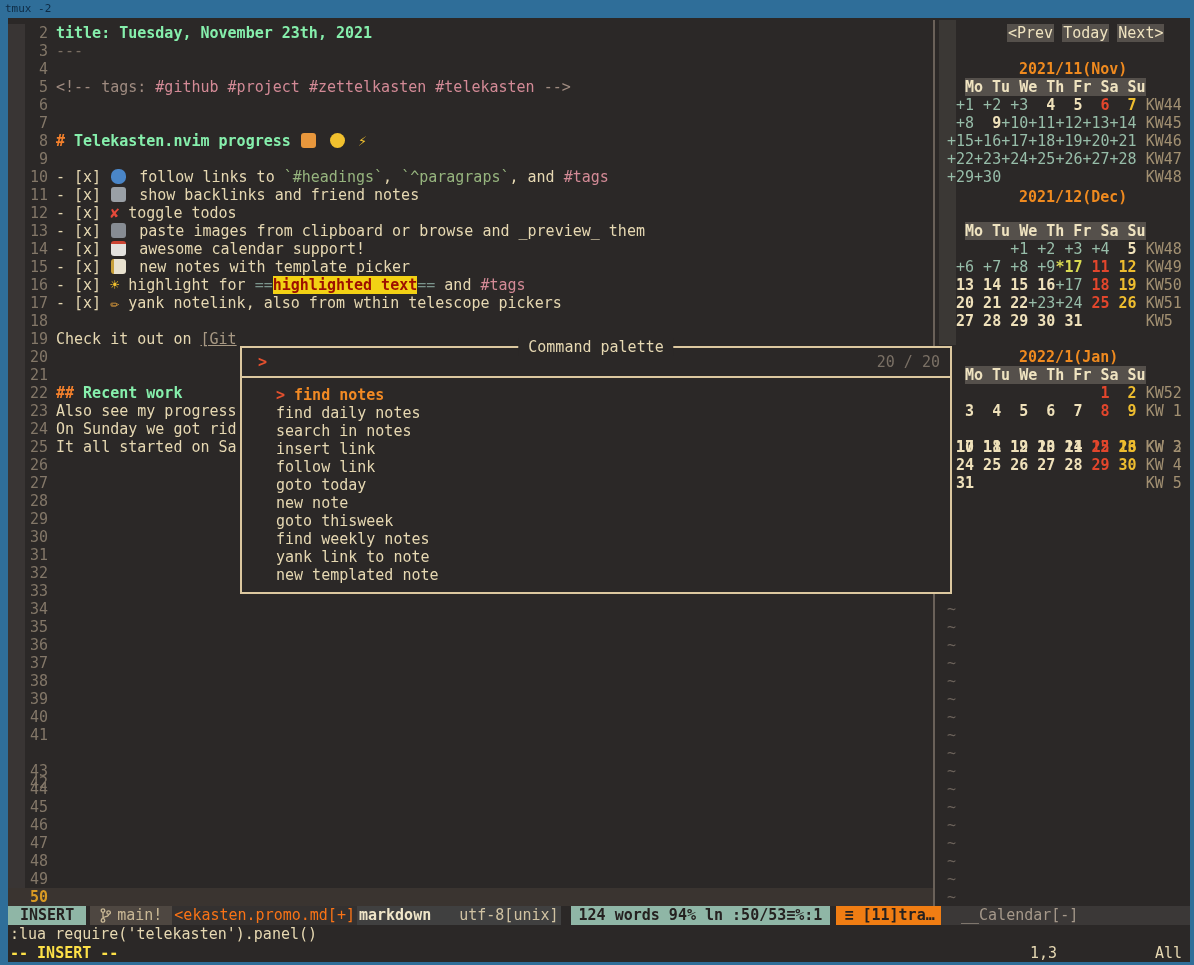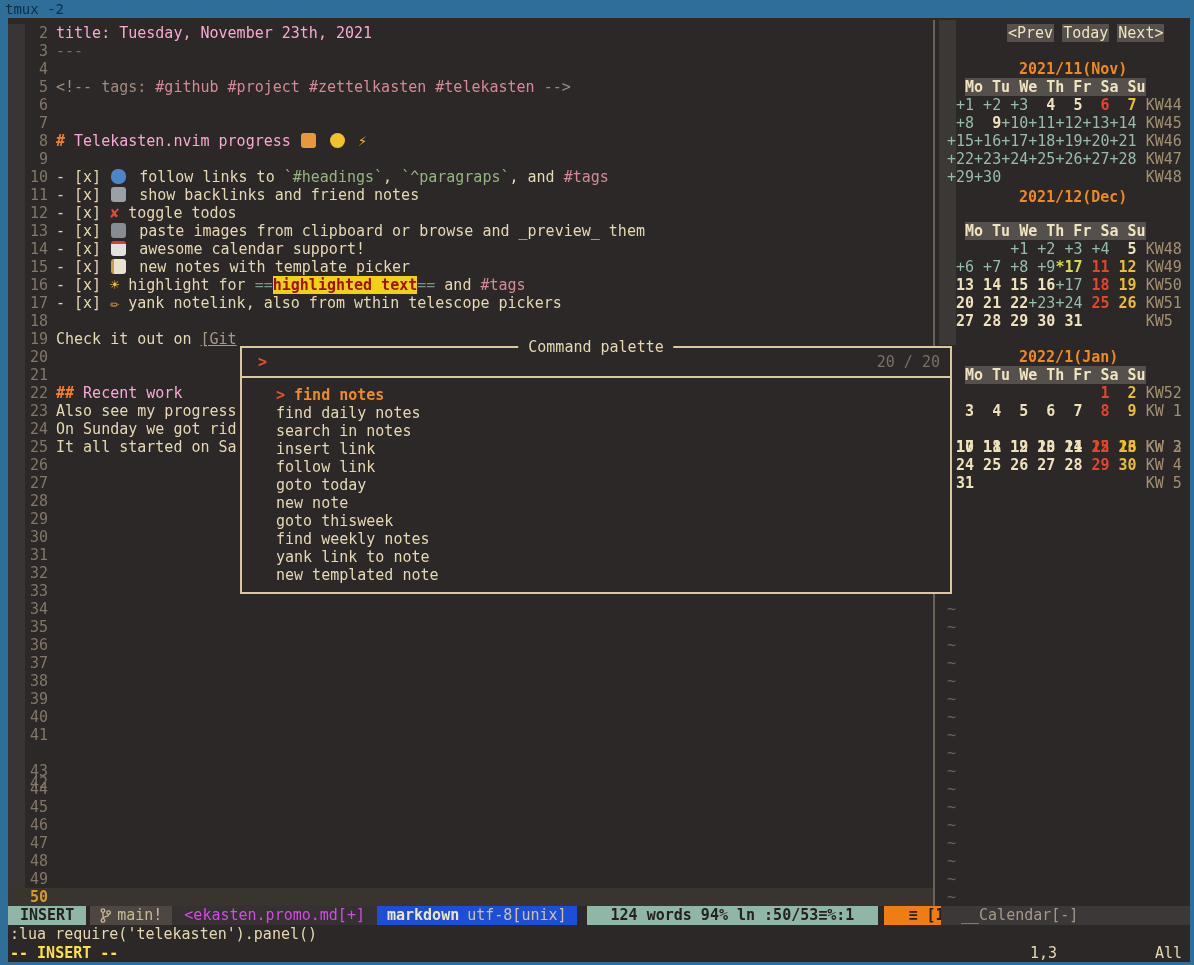--- a/index.html
+++ b/index.html
@@ -1,31 +1,31 @@
 <!DOCTYPE html>
 <html><head>
 <meta charset="utf-8">
 <style>
   html,body{margin:0;padding:0;background:#111}
   .screen{position:relative;width:1194px;height:965px;background:#2f6e99;
     font-family:"DejaVu Sans Mono",monospace;font-size:15px;overflow:hidden}
   .tmux-bar{position:absolute;left:0;top:0;width:1194px;height:18px;background:#2f6e99;
-    color:#0e2b44;font-size:14px;line-height:18px;padding-left:5px;box-sizing:border-box}
+    color:#0e2b44;font-size:11px;line-height:18px;padding-left:5px;box-sizing:border-box}
   .term{position:absolute;left:8px;top:18px;width:1182px;height:944px;background:#2b2827}
 
   
   .ed-row{position:absolute;left:0;width:925px;height:18px;line-height:18px;white-space:pre}
   .ed-row.cursorline{background:#3a3430}
   .ed-sign{display:inline-block;width:17px;height:18px;vertical-align:top}
   .sign-col{position:absolute;left:0;top:6px;width:17px;height:882px;background:#393534}
   .ed-num{display:inline-block;width:23px;text-align:right;color:#837768;vertical-align:top}
   .cursorline .ed-num{color:#d89a24;font-weight:bold}
   .ed-text{display:inline-block;margin-left:8px;vertical-align:top;color:#e6d8b2;white-space:pre}
   .c-def{color:#e6d8b2}
-  .c-title{color:#f9a8d4;font-weight:normal}
+  .c-title{color:#86efac;font-weight:bold}
   .c-dash{color:#7b6f63}
   .c-comment{color:#9f8b80}
   .c-tag{color:#d38a96}
   .c-hash{color:#f3802c;font-weight:bold}
   .c-code{color:#96b47e}
   .c-link{color:#a89984;text-decoration:underline}
   .c-eq{color:#7b948c}
   .c-mark{background:#f2d114;color:#9d1000;font-weight:bold}
   .c-bolt{color:#f2c12e}
   .c-x{color:#e5493a;font-weight:bold}
@@ -71,26 +71,26 @@
   .p-counter{position:absolute;right:10px;color:#7a7065}
   .p-items{position:absolute;left:0;right:0;top:38px}
   .p-item{height:18px;line-height:18px;padding-left:34px;color:#e6d8b2;white-space:pre}
   .p-item.selected{}
   .sel-caret{color:#e4502e;font-weight:bold}
   .sel-label{color:#f28a24;font-weight:bold}
 
   
   .statusline{position:absolute;left:0;top:888px;width:1182px;height:19px;display:flex;
     align-items:stretch;line-height:19px;box-sizing:border-box;padding-right:261px}
-  .seg{padding:0 24px;white-space:pre}
+  .seg{padding:0 8px;white-space:pre}
   .sl-mode{background:#8fb6a6;color:#252120;font-weight:bold;padding:0 12px}
   .sl-branch{background:#4e4741;color:#c9b895;margin-left:4px;display:flex;align-items:center;gap:6px;padding:0 10px}
-  .sl-file{background:#343130;color:#d946ef;padding:0 12px}
+  .sl-file{background:#343130;color:#f97316;padding:0 2px}
   .sl-spacer{flex:1}
-  .sl-ft{background:#1d4ed8;display:flex;gap:8px;padding:0 10px}
+  .sl-ft{background:#404040;display:flex;gap:28px;padding:0 2px}
   .sl-ft .ft{color:#efe5c8;font-weight:bold}
   .sl-ft .enc{color:#d0c2a2}
   .sl-words{background:#8fb6a6;color:#252120;margin-left:10px;font-weight:bold}
   .sl-trouble{background:#f07d13;color:#252120;margin-left:6px;font-weight:bold}
   .sl-cal{position:absolute;right:0;top:0;width:249px;height:19px;background:#3b3837;
     color:#a5988a;padding-left:20px;box-sizing:border-box;line-height:19px}
 
   
   .cmdline{position:absolute;left:0;top:907px;width:1182px;height:19px;line-height:19px;
     color:#e6d8b2;padding-left:2px;box-sizing:border-box;white-space:pre}

